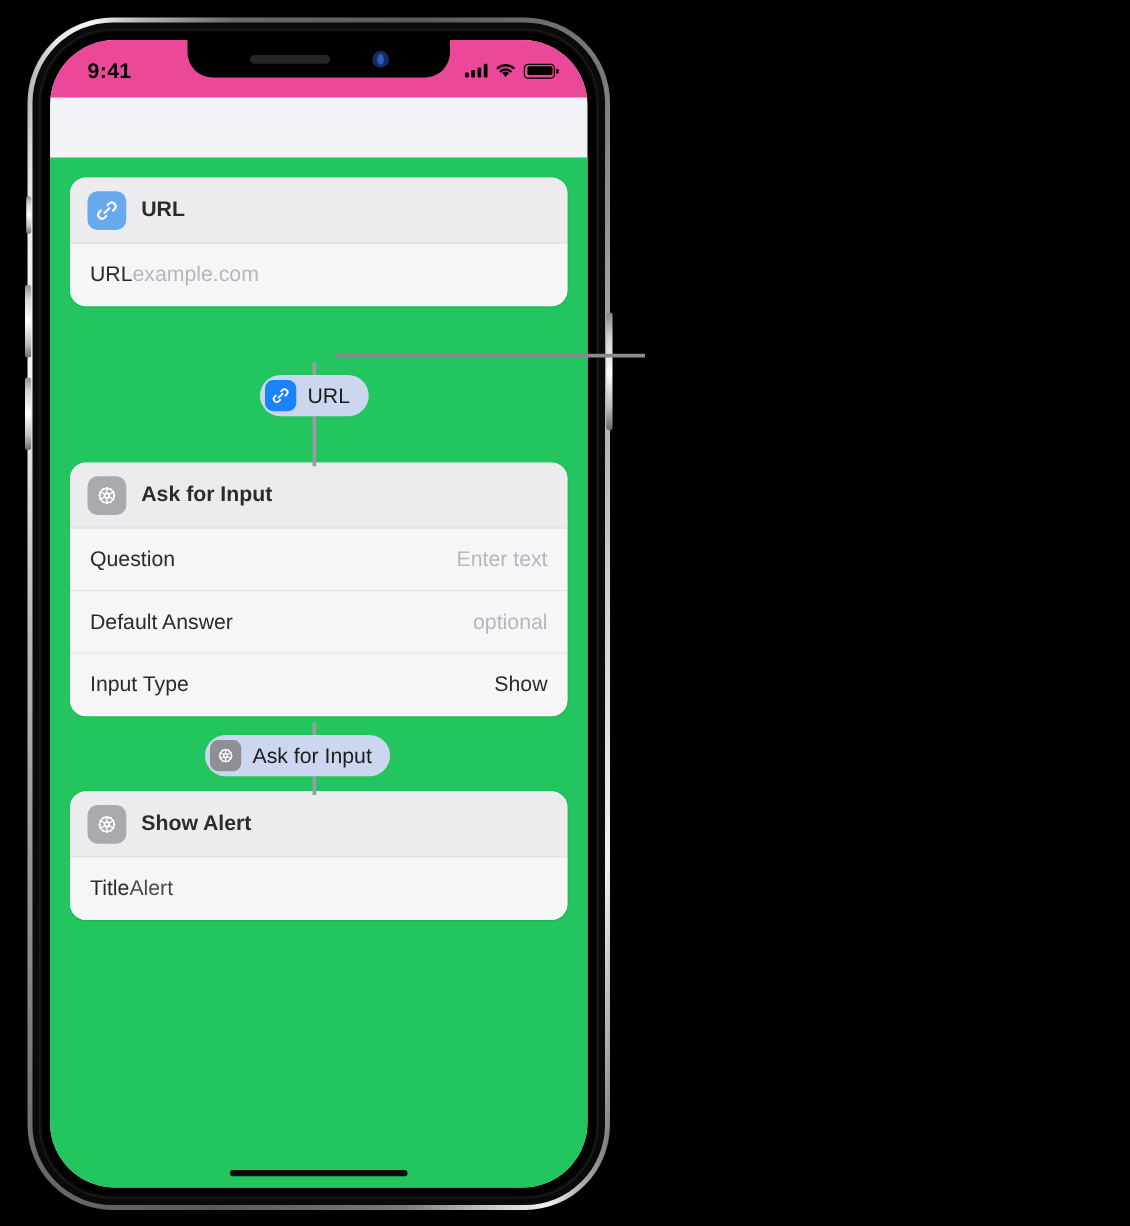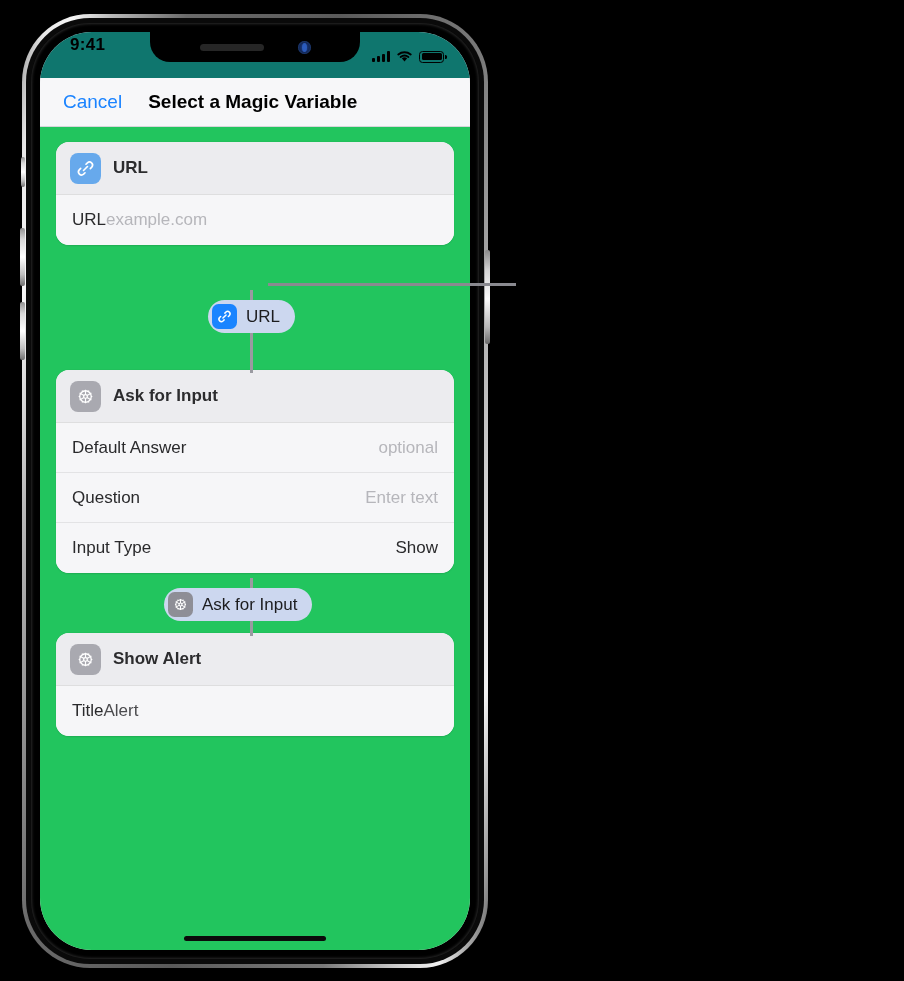--- a/index.html
+++ b/index.html
@@ -111,25 +111,26 @@
     background: #2f62c8;
     opacity: .85;
   }
 
   
   #status-bar {
     position: absolute;
     top: 0; left: 0; right: 0;
     height: 46px;
     display: flex;
+    align-items: center;
     justify-content: space-between;
     padding: 0 26px 0 30px;
     box-sizing: border-box;
     z-index: 30;
-    background: #0f766e;
+    background: #ec4899;
   }
   #status-time {
     font-size: 17px;
     font-weight: bold;
     color: #000;
     letter-spacing: .3px;
     padding-top: 3px;
   }
   #status-right {
     display: flex;
@@ -388,24 +389,20 @@
           <path d="M8.5 11.6 L11.2 8.3 A4.3 4.3 0 0 0 5.8 8.3 Z" fill="#000"></path>
           <path d="M2.3 4.4 A9.8 9.8 0 0 1 14.7 4.4" stroke="#000" stroke-width="2" fill="none" stroke-linecap="round"></path>
           <path d="M4.6 7.0 A6.3 6.3 0 0 1 12.4 7.0" stroke="#000" stroke-width="1.9" fill="none" stroke-linecap="round"></path>
         </svg>
         <span class="battery">
             <span></span>
           </span>
       </div>
     </div>
 
-    <div id="nav-bar">
-      <button id="cancel-button">Cancel</button>
-      <div id="nav-title">Select a Magic Variable</div>
-    </div>
 
     <div id="content">
 
       <div class="action-card" style="top:16px;">
         <div class="card-header">
           <span class="app-icon blue">
             <svg width="19" height="19" viewBox="0 0 24 24" fill="none" stroke="#ffffff" stroke-width="2.1" stroke-linecap="round">
               <path d="M9.5 14.5 L14.5 9.5"></path>
               <path d="M12.6 6.6 L14.4 4.8 a3.9 3.9 0 0 1 5.5 5.5 l-1.8 1.8"></path>
               <path d="M11.4 17.4 L9.6 19.2 a3.9 3.9 0 0 1 -5.5 -5.5 l1.8 -1.8"></path>
@@ -453,26 +450,26 @@
                 <path d="M5.25 15.9 L 6.64 15.1"></path>
                   <path d="M4.2 12 H 5.8"></path>
                 <path d="M5.25 8.1 L 6.64 8.9"></path>
                   <path d="M8.1 5.25 L 8.9 6.64"></path>
               </g>
             </svg>
           </span>
           <span class="card-title">Ask for Input</span>
         </div>
         <div class="card-row">
+          <span class="row-label">Question</span>
+          <span class="row-value placeholder">Enter text</span>
+        </div>
+        <div class="card-row">
           <span class="row-label">Default Answer</span>
           <span class="row-value placeholder">optional</span>
-        </div>
-        <div class="card-row">
-          <span class="row-label">Question</span>
-          <span class="row-value placeholder">Enter text</span>
         </div>
         <div class="card-row">
           <span class="row-label">Input Type</span>
           <span class="row-value">Show</span>
         </div>
       </div>
 
       <div class="connector-v" style="left:210px; top:452px; height:20px;"></div>
 
       <div class="magic-pill" style="left:124px; top:462px;">

